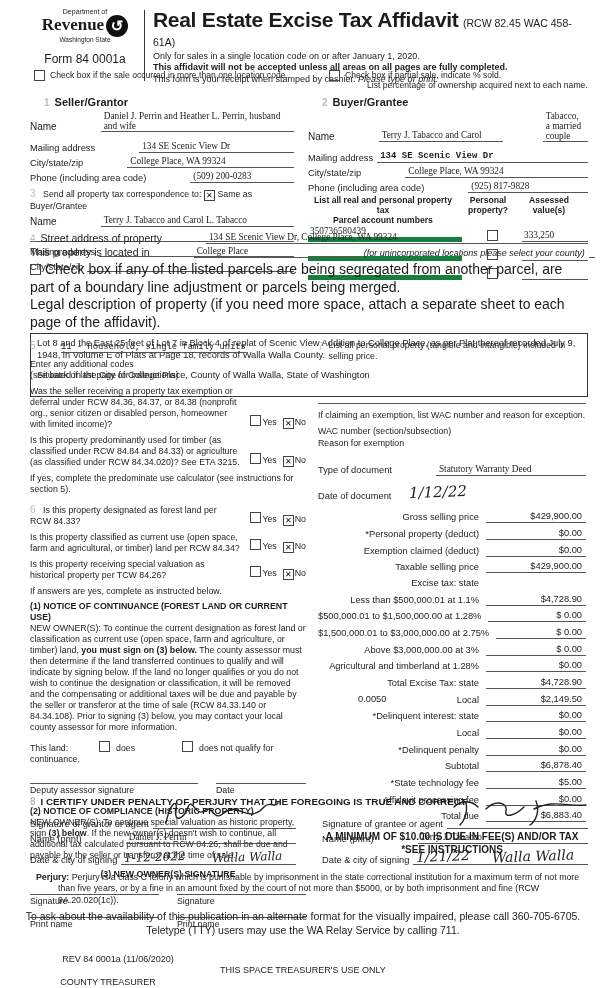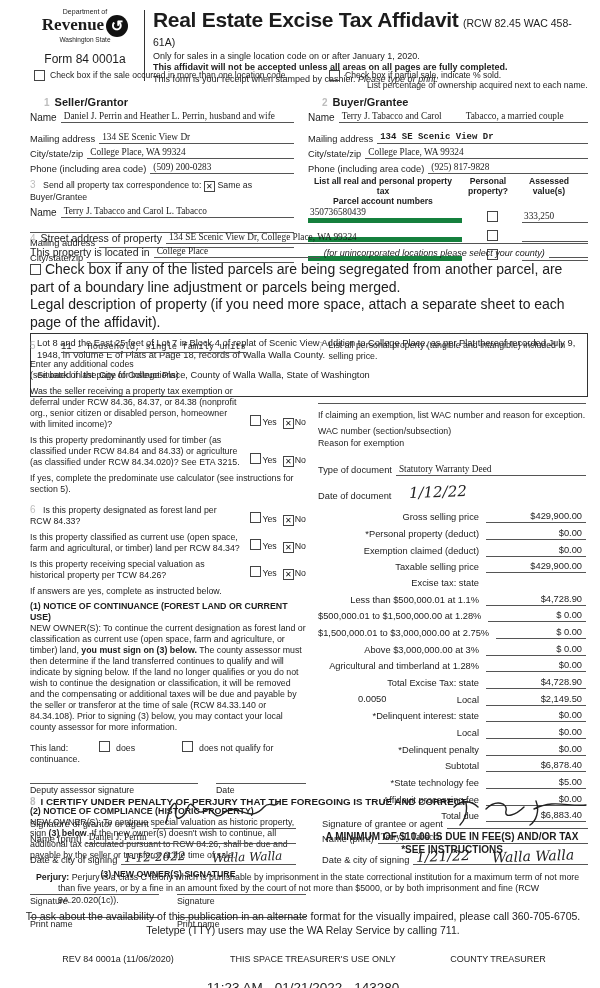--- a/index.html
+++ b/index.html
@@ -39,21 +39,21 @@
   .topchecks{position:absolute;left:34px;top:70px;right:10px;display:flex;font-size:8.6px;}
   .topchecks .half{display:flex;}
   .tcl{width:295px;}
   .topchecks .cb{margin-right:5px;}
   
   .parties{position:absolute;left:30px;top:96px;right:12px;display:flex;}
   .pcolL{width:276px;margin-right:14px;}
   .pcolR{flex:1;}
   .phead{font-size:11px;font-weight:bold;margin:0 0 3px 14px;}
   .namerow{font-size:10px;}
-  .val{font-size:9.3px;}
+  .val{font-size:9.3px;margin-left:40px;}
   
   .parcelhdr{display:flex;font-size:8.6px;font-weight:bold;text-align:center;
              line-height:1.15;margin-top:2px;}
   .prow{display:flex;align-items:flex-end;margin-bottom:3px;font-size:9.3px;}
   .pnum{width:150px;border-bottom:5px solid #15803d;min-height:11px;padding:0 2px;}
   .pcb{width:60px;text-align:center;}
   .pval{width:62px;border-bottom:1px solid #555;min-height:11px;padding:0 2px;}
   
   .sec4{position:absolute;left:30px;top:232px;right:12px;}
   .s4row1{display:flex;align-items:flex-end;font-size:10.5px;}
@@ -86,21 +86,21 @@
   .certify{position:absolute;left:30px;top:796px;right:12px;}
   .certline{font-size:9.8px;font-weight:bold;margin-bottom:2px;}
   .certcols{display:flex;}
   .certcols > div{flex:1;}
   .certcols > div:first-child{margin-right:26px;}
   .sigsvg{position:absolute;bottom:-2px;}
   
   .footer{position:absolute;left:18px;top:872px;right:12px;font-size:8.8px;line-height:1.3;}
   .perj{padding-left:40px;text-indent:-22px;margin-bottom:4px;}
   .altline{text-align:center;font-size:10.5px;}
-  .trearow{display:flex;margin-top:16px;font-size:9px;}
+  .trearow{display:flex;margin-top:16px;font-size:9px;flex-direction:column;}
   .trearow .c1{width:200px;text-align:center;}
   .trearow .c2{flex:1;text-align:center;}
   .trearow .c3{width:180px;text-align:center;}
   .stamp{text-align:center;font-size:13.5px;margin-top:14px;}
 </style>
 </head>
 <body>
 
 <div class="page">
 

